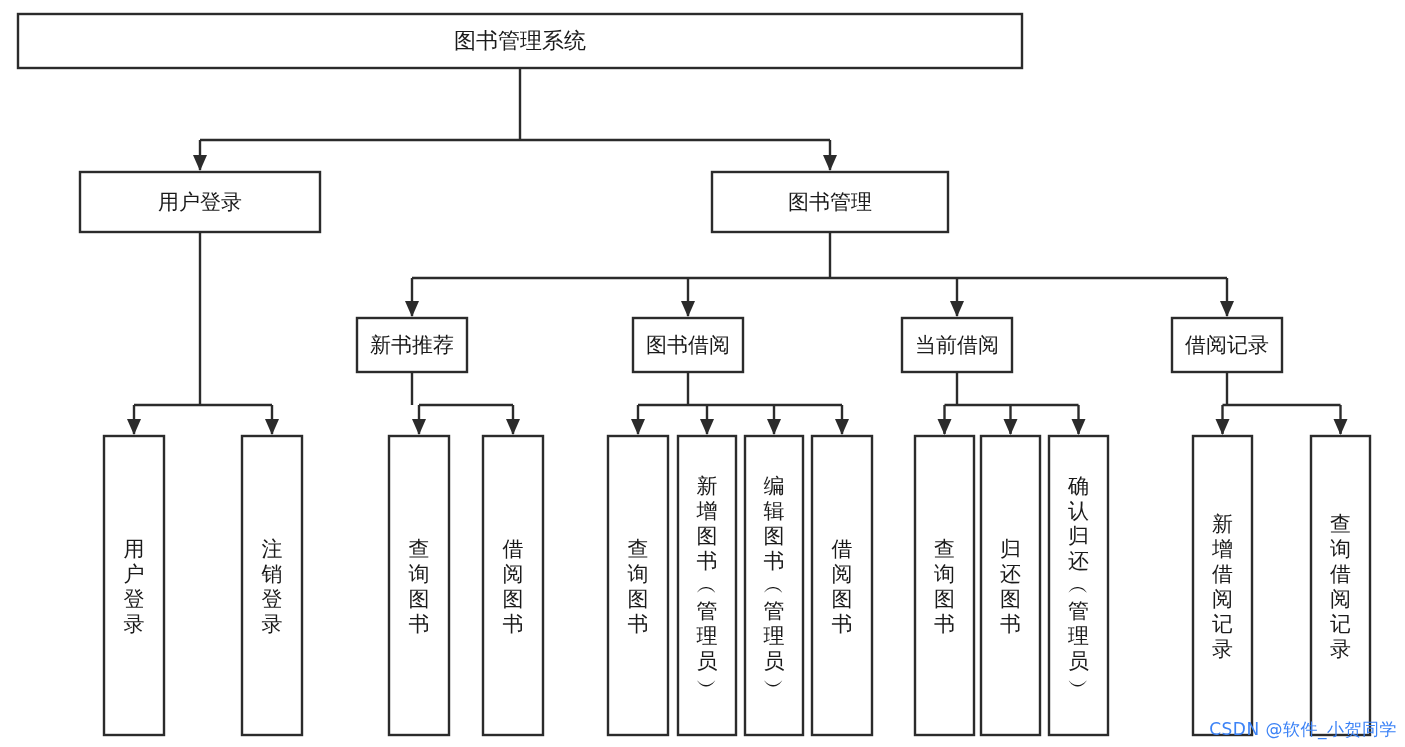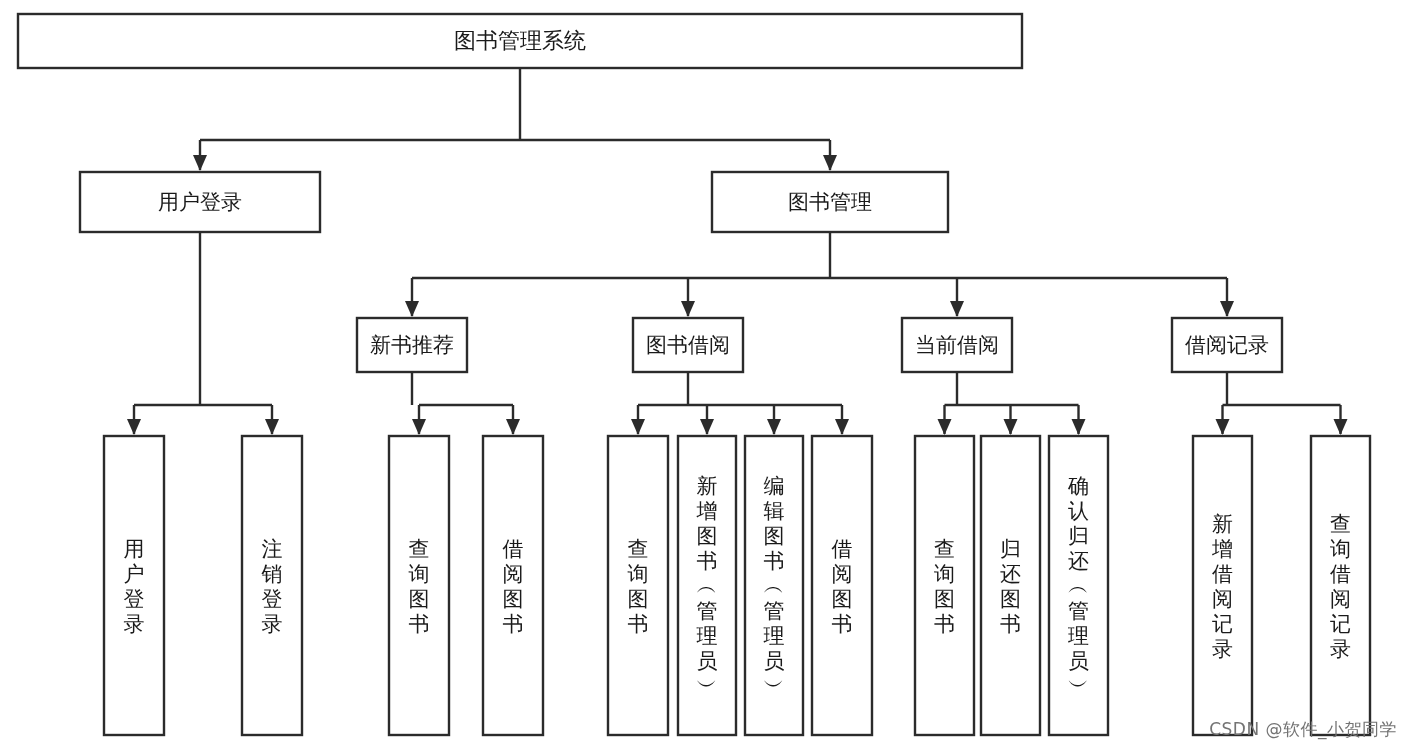--- a/index.html
+++ b/index.html
@@ -57,21 +57,21 @@
   .arrowhead {
     fill: #2b2b2b;
     stroke: none;
   }
   .watermark {
     position: absolute;
     right: 8px;
     bottom: 6px;
     font-family: "DejaVu Sans", "Liberation Sans", sans-serif;
     font-size: 17px;
-    color: #737373;
+    color: #3b82f6;
     letter-spacing: 0.5px;
     white-space: nowrap;
     user-select: none;
   }
 </style>
 </head>
 <body>
 
 <div id="diagram-root">
   <svg class="flow" viewBox="0 0 1405 747" xmlns="http://www.w3.org/2000/svg">

